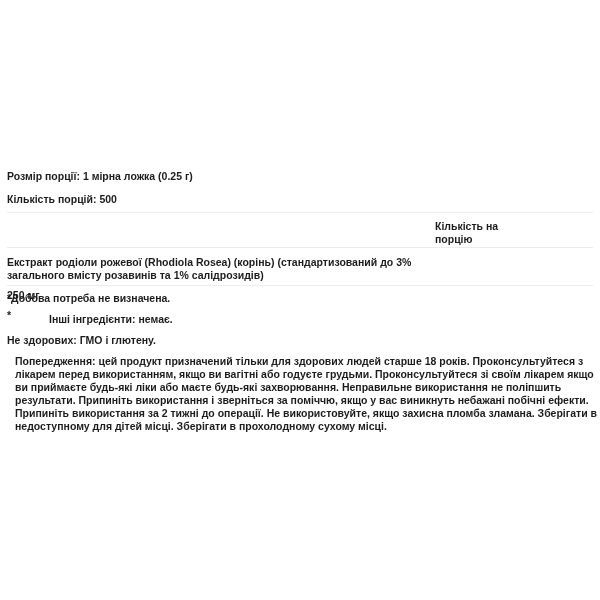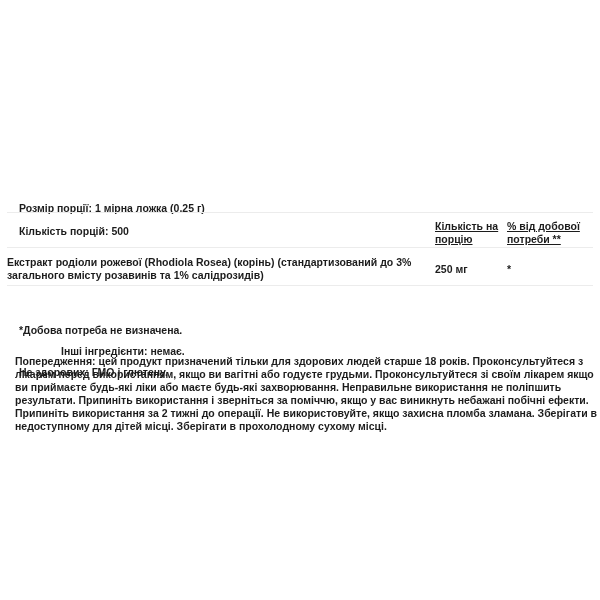--- a/index.html
+++ b/index.html
@@ -18,24 +18,23 @@
       position: relative;
     }
     .wrap {
       position: absolute;
       left: 7px;
       top: 0;
       width: 586px;
     }
     .line {
       position: absolute;
-      left: 12px;
+      left: 0;
       white-space: nowrap;
       line-height: 13px;
-      margin-top: 32px;
     }
     .facts-table {
       position: absolute;
       left: 0;
       top: 209px;
       width: 586px;
       border-collapse: collapse;
     }
     .facts-table .row {
       display: flex;
@@ -43,23 +42,23 @@
     }
     .facts-table .row:last-child {
       border-bottom: 1px solid #ececec;
     }
     .cell {
       line-height: 13px;
     }
     .c1 { width: 428px; padding-left: 0; }
     .c2 { width: 72px; }
     .c3 { width: 86px; }
-    .hdr { height: 36px; padding-top: 9px; box-sizing: border-box; text-decoration: underline; }
+    .hdr { height: 36px; padding-top: 9px; box-sizing: border-box; }
     .hdr .c1 { }
-    .body-row { height: 40px; box-sizing: border-box; padding-top: 7px; }
+    .body-row { height: 40px; box-sizing: border-box; padding-top: 7px; flex-direction: column; }
     .body-row .c2, .body-row .c3 { padding-top: 7px; }
     .warning {
       position: absolute;
       left: 8px;
       top: 355px;
       width: 590px;
       line-height: 13px;
       white-space: normal;
     }
   </style>
@@ -67,21 +66,20 @@
 <body>
 
 <div class="wrap">
   <div class="line" style="top:170px;">Розмір порції: 1 мірна ложка (0.25 г)</div>
   <div class="line" style="top:193px;">Кількість порцій: 500</div>
 
   <div class="facts-table" style="top:212px;">
     <div class="row hdr" style="height:35px;padding-top:7px;">
       <div class="cell c1"></div>
       <div class="cell c2" style="white-space:normal;">Кількість на порцію</div>
-      <div class="cell c3" style="white-space:normal;">% від добової потреби **</div>
     </div>
     <div class="row body-row" style="height:39px;padding-top:8px;">
       <div class="cell c1">Екстракт родіоли рожевої (Rhodiola Rosea) (корінь) (стандартизований до 3% загального вмісту розавинів та 1% салідрозидів)</div>
       <div class="cell c2">250 мг</div>
       <div class="cell c3">*</div>
     </div>
   </div>
 
   <div class="line" style="top:292px;">*Добова потреба не визначена.</div>
   <div class="line" style="top:313px;padding-left:42px;">Інші інгредієнти: немає.</div>

